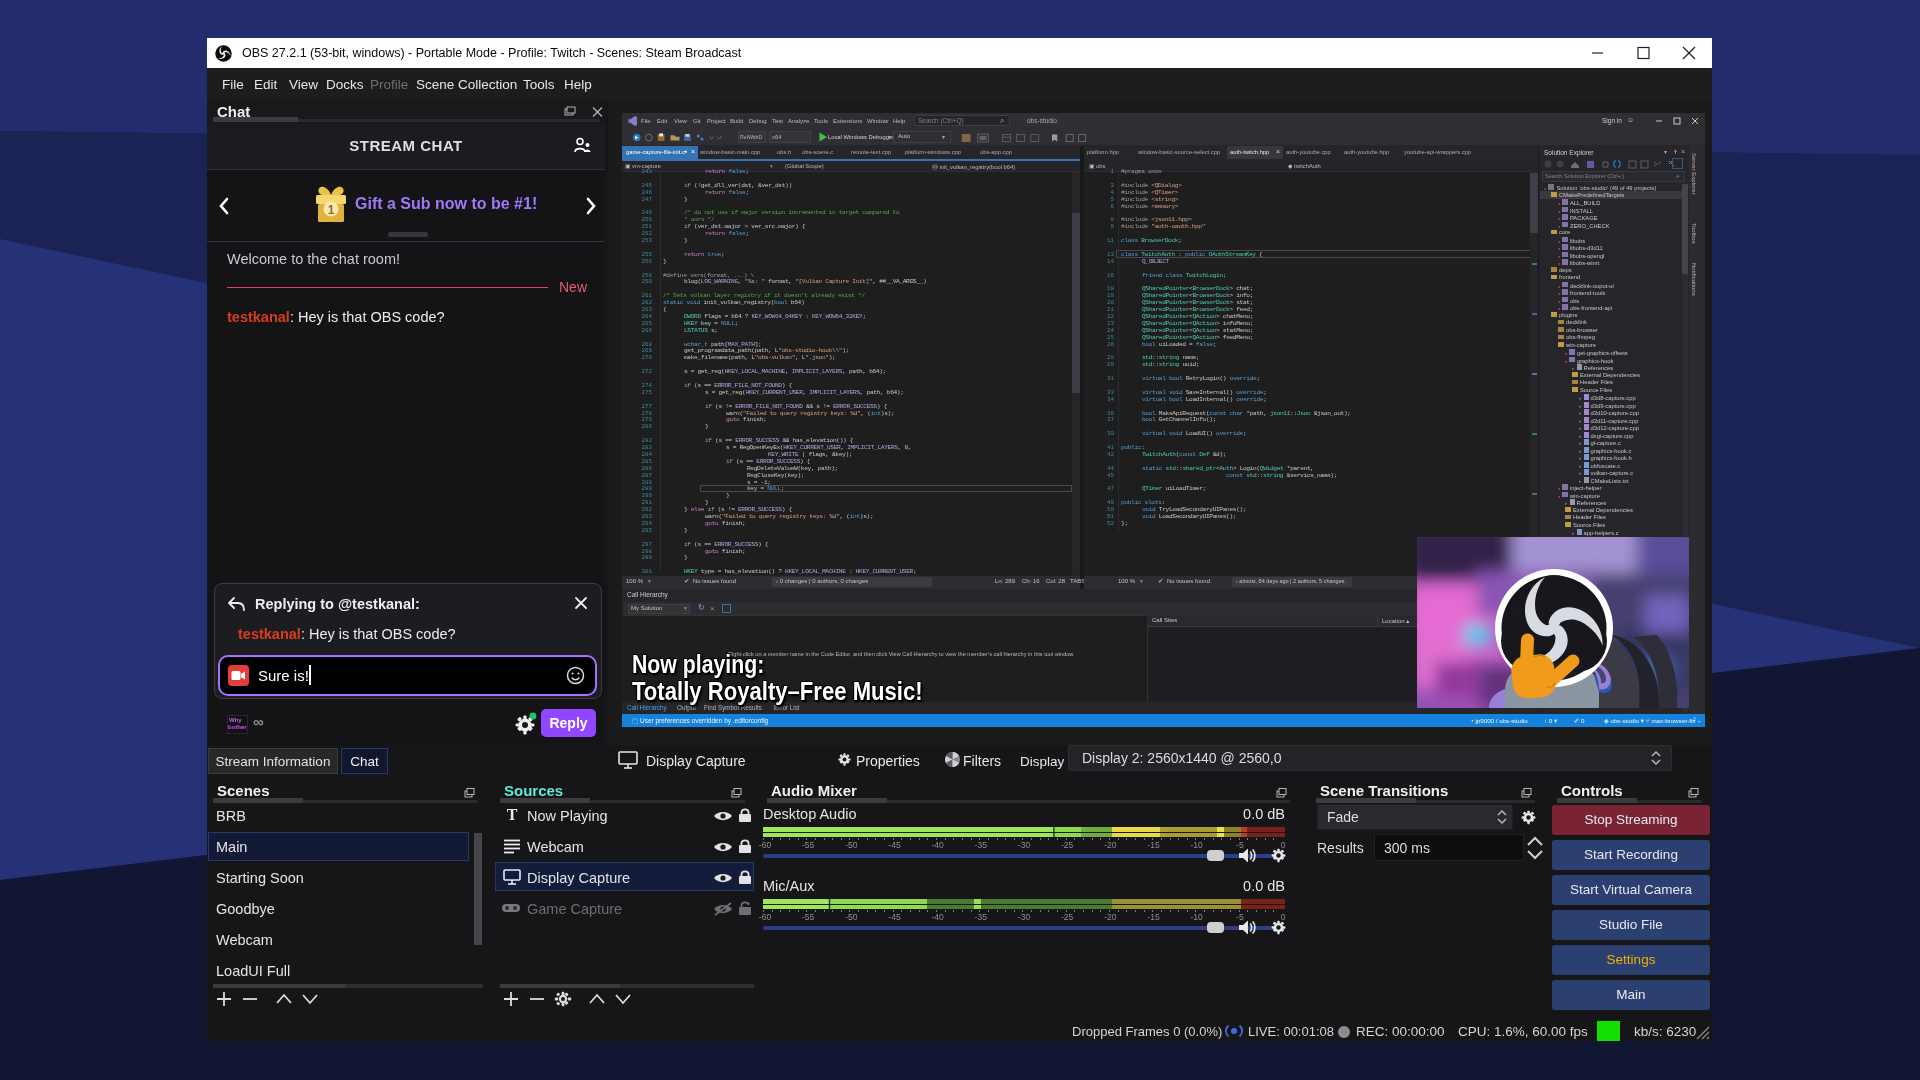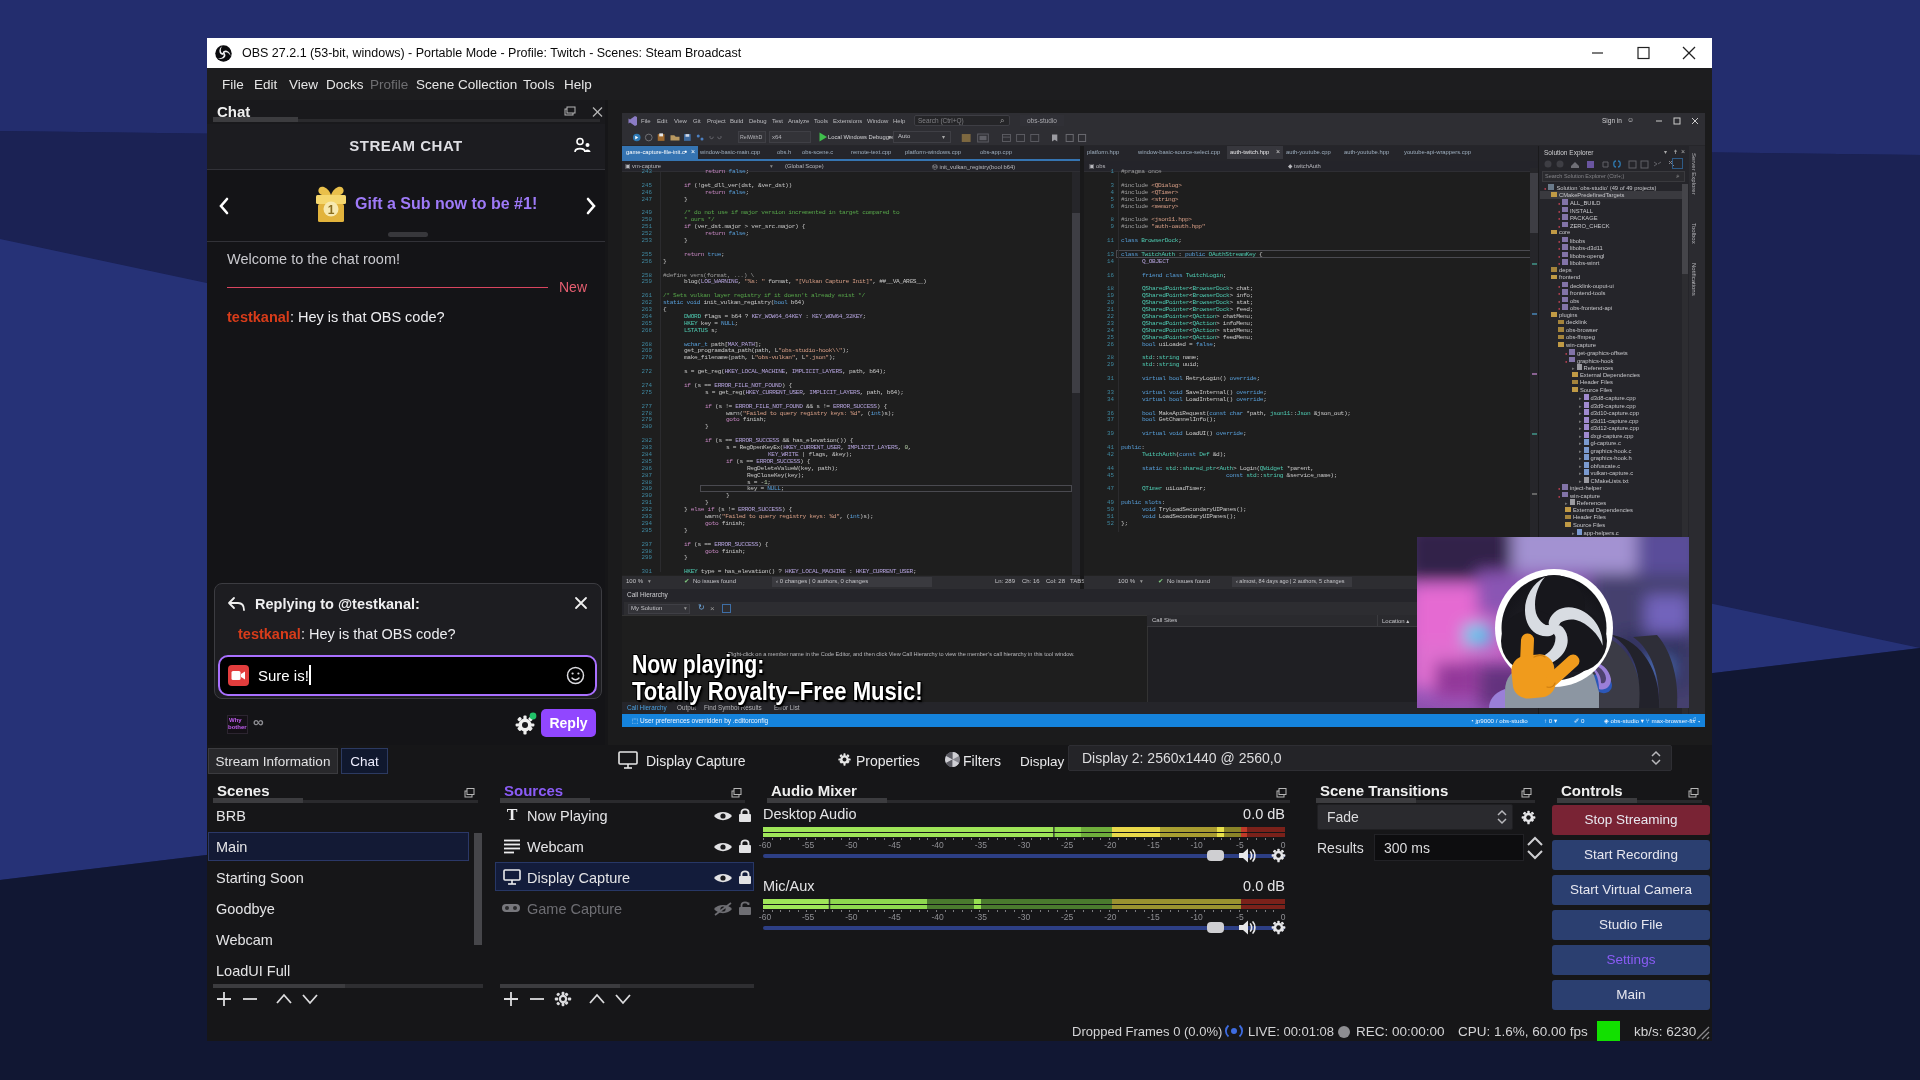--- a/index.html
+++ b/index.html
@@ -670,21 +670,21 @@
 <div class="a t" style="left:216px;top:963px;font-size:14.5px;color:#e4e4e6;">LoadUI Full</div>
 <div class="a" style="left:474px;top:833px;width:8px;height:112px;background:#46464a;"></div>
 <div class="a" style="left:213px;top:984px;width:270px;height:4px;background:#2e2e31;"></div>
 <div class="a" style="left:213px;top:984px;width:132px;height:4px;background:#3c3c3f;"></div>
 <svg class="a" style="left:215px;top:990px" width="110" height="18" viewBox="0 0 110 18">
 <path d="M9 2 L9 16 M2 9 L16 9" stroke="#dcdcde" stroke-width="1.8"></path>
 <path d="M28 9 L42 9" stroke="#dcdcde" stroke-width="1.8"></path>
 <path d="M62 13 L69 5 L76 13" fill="none" stroke="#dcdcde" stroke-width="1.8"></path>
 <path d="M88 5 L95 13 L102 5" fill="none" stroke="#dcdcde" stroke-width="1.8"></path>
 </svg>
-<div class="a t" style="left:504px;top:782px;font-size:15px;font-weight:bold;color:#8b5cf6;">Sources</div>
+<div class="a t" style="left:504px;top:782px;font-size:15px;font-weight:bold;color:#5eead4;">Sources</div>
 <svg class="a" style="left:731px;top:787px" width="12" height="12" viewBox="0 0 12 12">
     <rect x="1" y="4" width="7" height="6" fill="none" stroke="#b6b6b6"></rect>
     <rect x="3" y="1.5" width="7" height="6" fill="#161618" stroke="#b6b6b6"></rect>
   </svg>
 <div class="a" style="left:500px;top:798px;width:90px;height:5px;background:#3c3c3f;"></div>
 <div class="a" style="left:590px;top:800px;width:155px;height:3px;background:#2a2a2d;"></div>
 <svg class="a" style="left:503px;top:806px" width="18" height="18" viewBox="0 0 18 18">
     <text x="9" y="14" font-size="16" font-weight="bold" text-anchor="middle" fill="#ececee" font-family="Liberation Serif">T</text>
   </svg>
 <div class="a t" style="left:527px;top:808px;font-size:14.5px;color:#e4e4e6;">Now Playing</div>
@@ -889,21 +889,21 @@
 <div class="a" style="left:1637px;top:800px;width:65px;height:3px;background:#2a2a2d;"></div>
 <div class="a" style="left:1552px;top:805px;width:158px;height:30px;background:#792334;border-radius:3px;"></div>
 <div class="a t" style="left:1552px;top:812px;font-size:13.5px;color:#e8e8f0;width:158px;text-align:center;">Stop Streaming</div>
 <div class="a" style="left:1552px;top:840px;width:158px;height:30px;background:#2b3f70;border-radius:3px;"></div>
 <div class="a t" style="left:1552px;top:847px;font-size:13.5px;color:#e8e8f0;width:158px;text-align:center;">Start Recording</div>
 <div class="a" style="left:1552px;top:875px;width:158px;height:30px;background:#2b3f70;border-radius:3px;"></div>
 <div class="a t" style="left:1552px;top:882px;font-size:13.5px;color:#e8e8f0;width:158px;text-align:center;">Start Virtual Camera</div>
 <div class="a" style="left:1552px;top:910px;width:158px;height:30px;background:#2b3f70;border-radius:3px;"></div>
 <div class="a t" style="left:1552px;top:917px;font-size:13.5px;color:#e8e8f0;width:158px;text-align:center;">Studio File</div>
 <div class="a" style="left:1552px;top:945px;width:158px;height:30px;background:#2b3f70;border-radius:3px;"></div>
-<div class="a t" style="left:1552px;top:952px;font-size:13.5px;color:#8b5cf6;width:158px;text-align:center;">Settings</div>
+<div class="a t" style="left:1552px;top:952px;font-size:13.5px;color:#eab308;width:158px;text-align:center;">Settings</div>
 <div class="a" style="left:1552px;top:980px;width:158px;height:30px;background:#2b3f70;border-radius:3px;"></div>
 <div class="a t" style="left:1552px;top:987px;font-size:13.5px;color:#e8e8f0;width:158px;text-align:center;">Main</div>
 <div class="a t" style="left:1072px;top:1024px;font-size:13px;color:#d4d4d6;">Dropped Frames 0 (0.0%)</div>
 <svg class="a" style="left:1222px;top:1022px" width="24" height="18" viewBox="0 0 24 18">
 <circle cx="12" cy="9" r="3" fill="#3e6ce0"></circle>
 <path d="M6.5 3.5 C3 6.5 3 11.5 6.5 14.5 M17.5 3.5 C21 6.5 21 11.5 17.5 14.5" stroke="#3e6ce0" stroke-width="1.8" fill="none"></path>
 </svg>
 <div class="a t" style="left:1248px;top:1024px;font-size:13px;color:#d4d4d6;">LIVE: 00:01:08</div>
 <div class="a" style="left:1338px;top:1026px;width:12px;height:12px;border-radius:6px;background:#8e8e92;"></div>
 <div class="a t" style="left:1356px;top:1024px;font-size:13.5px;color:#d4d4d6;">REC: 00:00:00</div>

